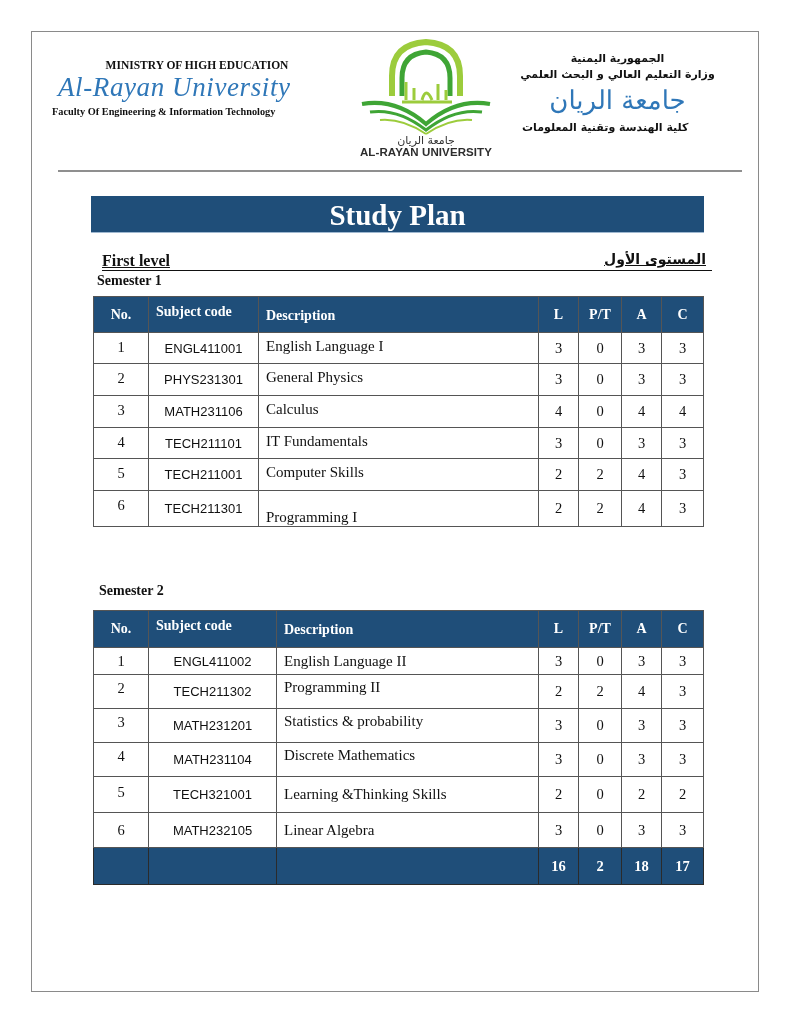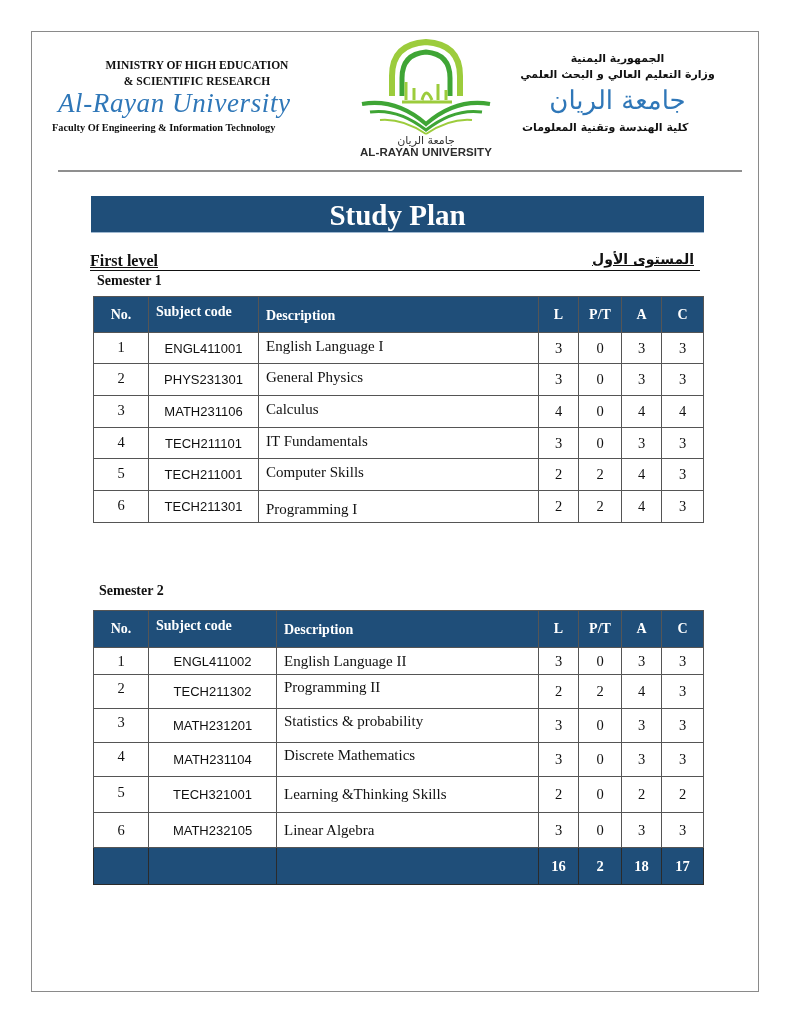--- a/index.html
+++ b/index.html
@@ -26,21 +26,21 @@
   .hdr-right .a2 { font-size: 11px; font-weight: bold; margin-top: 3px; }
   .hdr-right .a3 { font-size: 26px; color: #2f77b8; margin-top: 4px; font-family: "DejaVu Serif", serif; }
   .hdr-right .a4 { font-size: 11px; font-weight: bold; margin-top: 6px; text-align: left; padding-left: 12px; }
 
   .hdr-divider { position: absolute; left: 58px; top: 170px; width: 684px; height: 2px; background: #8f8f8f; }
 
   
   .title-bar { position: absolute; left: 91px; top: 196px; width: 613px; height: 36px; background: #1f4e79; border-bottom: 1px solid #9fb8d0; text-align: center; }
   .title-bar span { color: #fff; font-size: 29px; font-weight: bold; line-height: 38px; }
 
-  .level-row { position: absolute; left: 90px; top: 252px; width: 610px; height: 18px; border-bottom: 1.5px solid #111; }
+  .level-row { position: absolute; left: 102px; top: 252px; width: 610px; height: 18px; border-bottom: 1.5px solid #111; }
   .level-en { position: absolute; left: 0; top: 0; font-size: 16px; font-weight: bold; text-decoration: underline; }
   .level-ar { position: absolute; right: 6px; top: -1px; font-size: 14px; font-weight: bold; font-family: "DejaVu Sans", sans-serif; direction: rtl; text-decoration: underline; }
 
   .sem-label { position: absolute; font-size: 14px; font-weight: bold; }
 
   table.plan { position: absolute; border-collapse: collapse; table-layout: fixed; font-family: "Liberation Serif", serif; }
   table.plan th, table.plan td { border: 1px solid #555; padding: 0; }
   table.plan thead th { background: #1f4e79; color: #fff; font-weight: bold; font-size: 14px; }
   table.plan thead th.left { text-align: left; padding-left: 7px; }
   table.plan thead th.center { text-align: center; }
@@ -52,21 +52,20 @@
   table.plan tr.total td { background: #1f4e79; color: #fff; font-weight: bold; text-align: center; font-size: 14.5px; border-color: #2b2b2b; }
   table.plan { border: 1.5px solid #333; }
 </style>
 </head>
 <body>
 
 <div class="page-border"></div>
 
 <div class="hdr-left">
   <div class="l2">MINISTRY OF HIGH EDUCATION</div>
-  <div class="l3">&amp; SCIENTIFIC RESEARCH</div>
   <div class="uni">Al-Rayan University</div>
   <div class="fac">Faculty Of Engineering &amp; Information Technology</div>
 </div>
 
 <div class="logo">
   <svg width="140" height="100" viewBox="0 0 140 100">
 
     <path d="M36 58 L36 38 Q36 6 70 4 Q104 6 104 38 L104 58" fill="none" stroke="#9ccc3c" stroke-width="6"></path>
     <path d="M46 58 L46 40 Q46 16 70 14 Q94 16 94 40 L94 58" fill="none" stroke="#3fa535" stroke-width="5"></path>
 
@@ -164,21 +163,21 @@
       <td class="code">TECH211001</td>
       <td class="desc" style="vertical-align:top;padding-top:5px;">Computer Skills</td>
       <td class="num">2</td>
       <td class="num">2</td>
       <td class="num">4</td>
       <td class="num">3</td>
     </tr>
     <tr style="height:32px;">
       <td class="no" style="vertical-align:top;padding-top:6px;">6</td>
       <td class="code">TECH211301</td>
-      <td class="desc" style="vertical-align:top;padding-top:10px;">Programming I</td>
+      <td class="desc" style="vertical-align:top;padding-top:18px;">Programming I</td>
       <td class="num">2</td>
       <td class="num">2</td>
       <td class="num">4</td>
       <td class="num">3</td>
     </tr>
   </tbody>
 </table>
 
 <div class="sem-label" style="left:99px; top:583px;">Semester 2</div>
 

